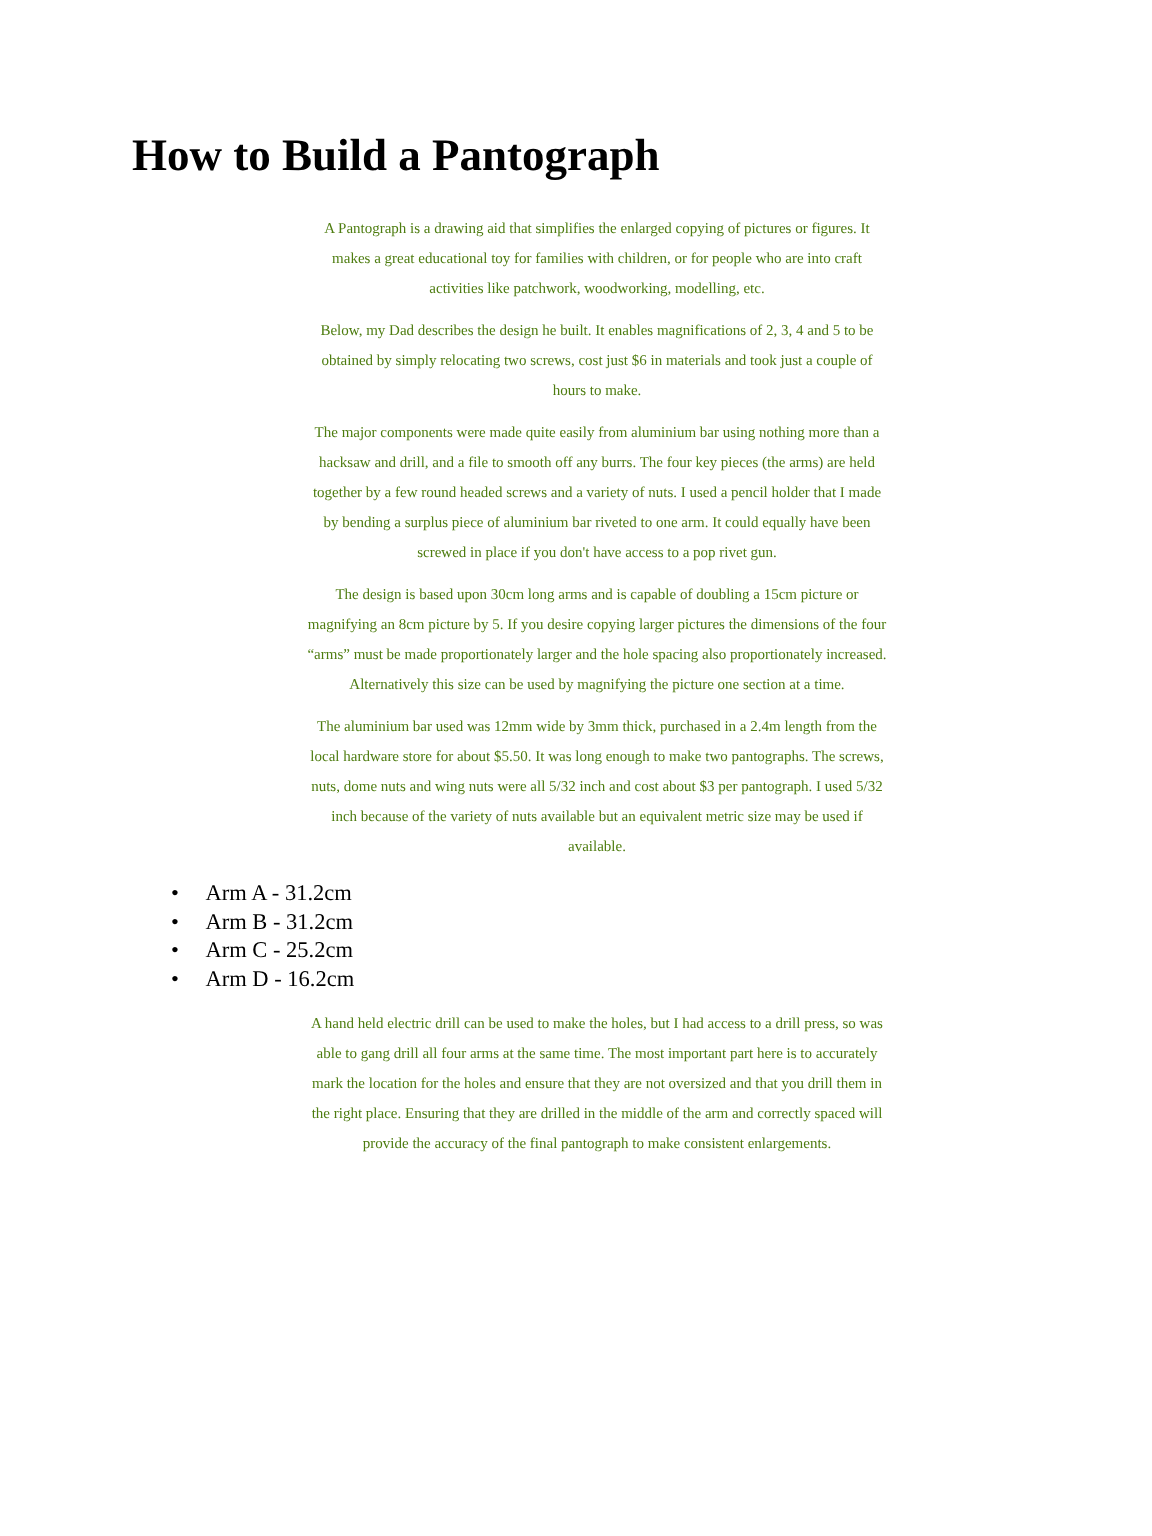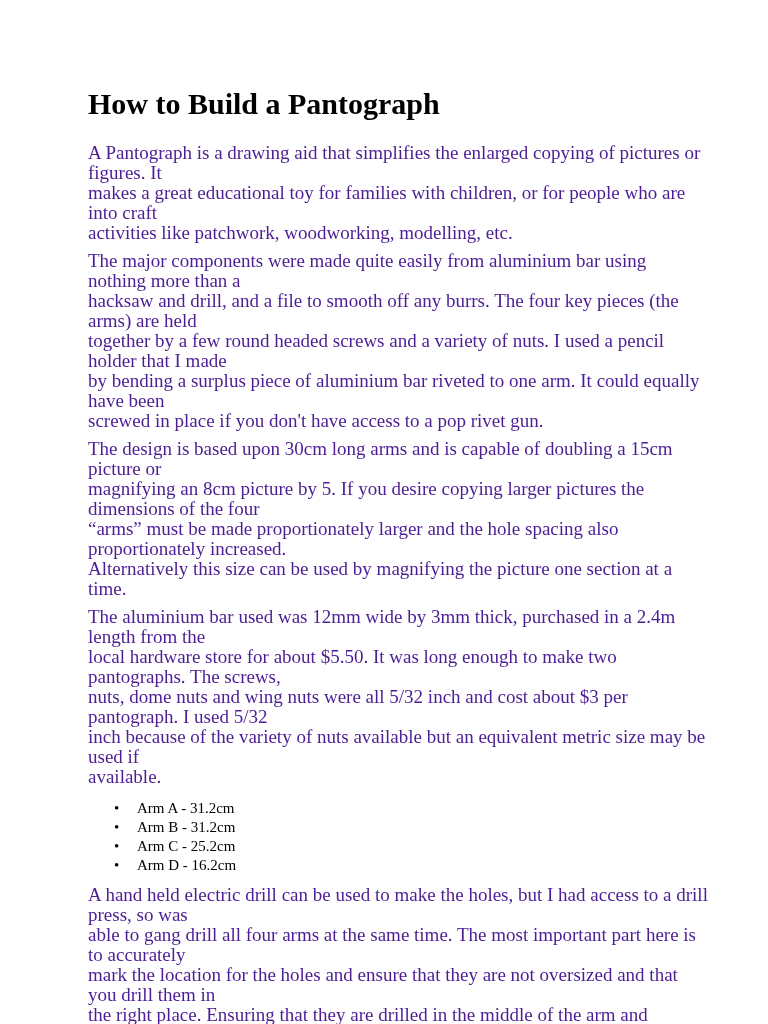--- a/index.html
+++ b/index.html
@@ -31,24 +31,25 @@
   }
   h1.doc-title {
     font-size: 30px;
     line-height: 36px;
     font-weight: bold;
     margin: 0 0 21px 0;
     color: #000000;
   }
   p.body-text {
     margin: 0 0 8px 0;
-    font-size: 19px;
+    font-size: 10px;
     line-height: 20px;
     white-space: pre-line; 
-    color: #4c1d95;
+    color: #4d7c0f;
+    text-align: center;
   }
   p.list-intro {
     margin-bottom: 0;
   }
   ul.arm-list {
     list-style: none;
     margin: 12px 0 10px 0;
     padding: 0;
   }
   ul.arm-list li {
@@ -70,20 +71,23 @@
 
 <div class="page">
   <div class="content">
 
     <h1 class="doc-title">How to Build a Pantograph</h1>
 
     <p class="body-text">A Pantograph is a drawing aid that simplifies the enlarged copying of pictures or figures. It
 makes a great educational toy for families with children, or for people who are into craft
 activities like patchwork, woodworking, modelling, etc.</p>
 
+    <p class="body-text">Below, my Dad describes the design he built. It enables magnifications of 2, 3, 4 and 5 to be
+obtained by simply relocating two screws, cost just $6 in materials and took just a couple of
+hours to make.</p>
 
     <p class="body-text">The major components were made quite easily from aluminium bar using nothing more than a
 hacksaw and drill, and a file to smooth off any burrs. The four key pieces (the arms) are held
 together by a few round headed screws and a variety of nuts. I used a pencil holder that I made
 by bending a surplus piece of aluminium bar riveted to one arm. It could equally have been
 screwed in place if you don't have access to a pop rivet gun.</p>
 
     <p class="body-text">The design is based upon 30cm long arms and is capable of doubling a 15cm picture or
 magnifying an 8cm picture by 5. If you desire copying larger pictures the dimensions of the four
 “arms” must be made proportionately larger and the hole spacing also proportionately increased.

